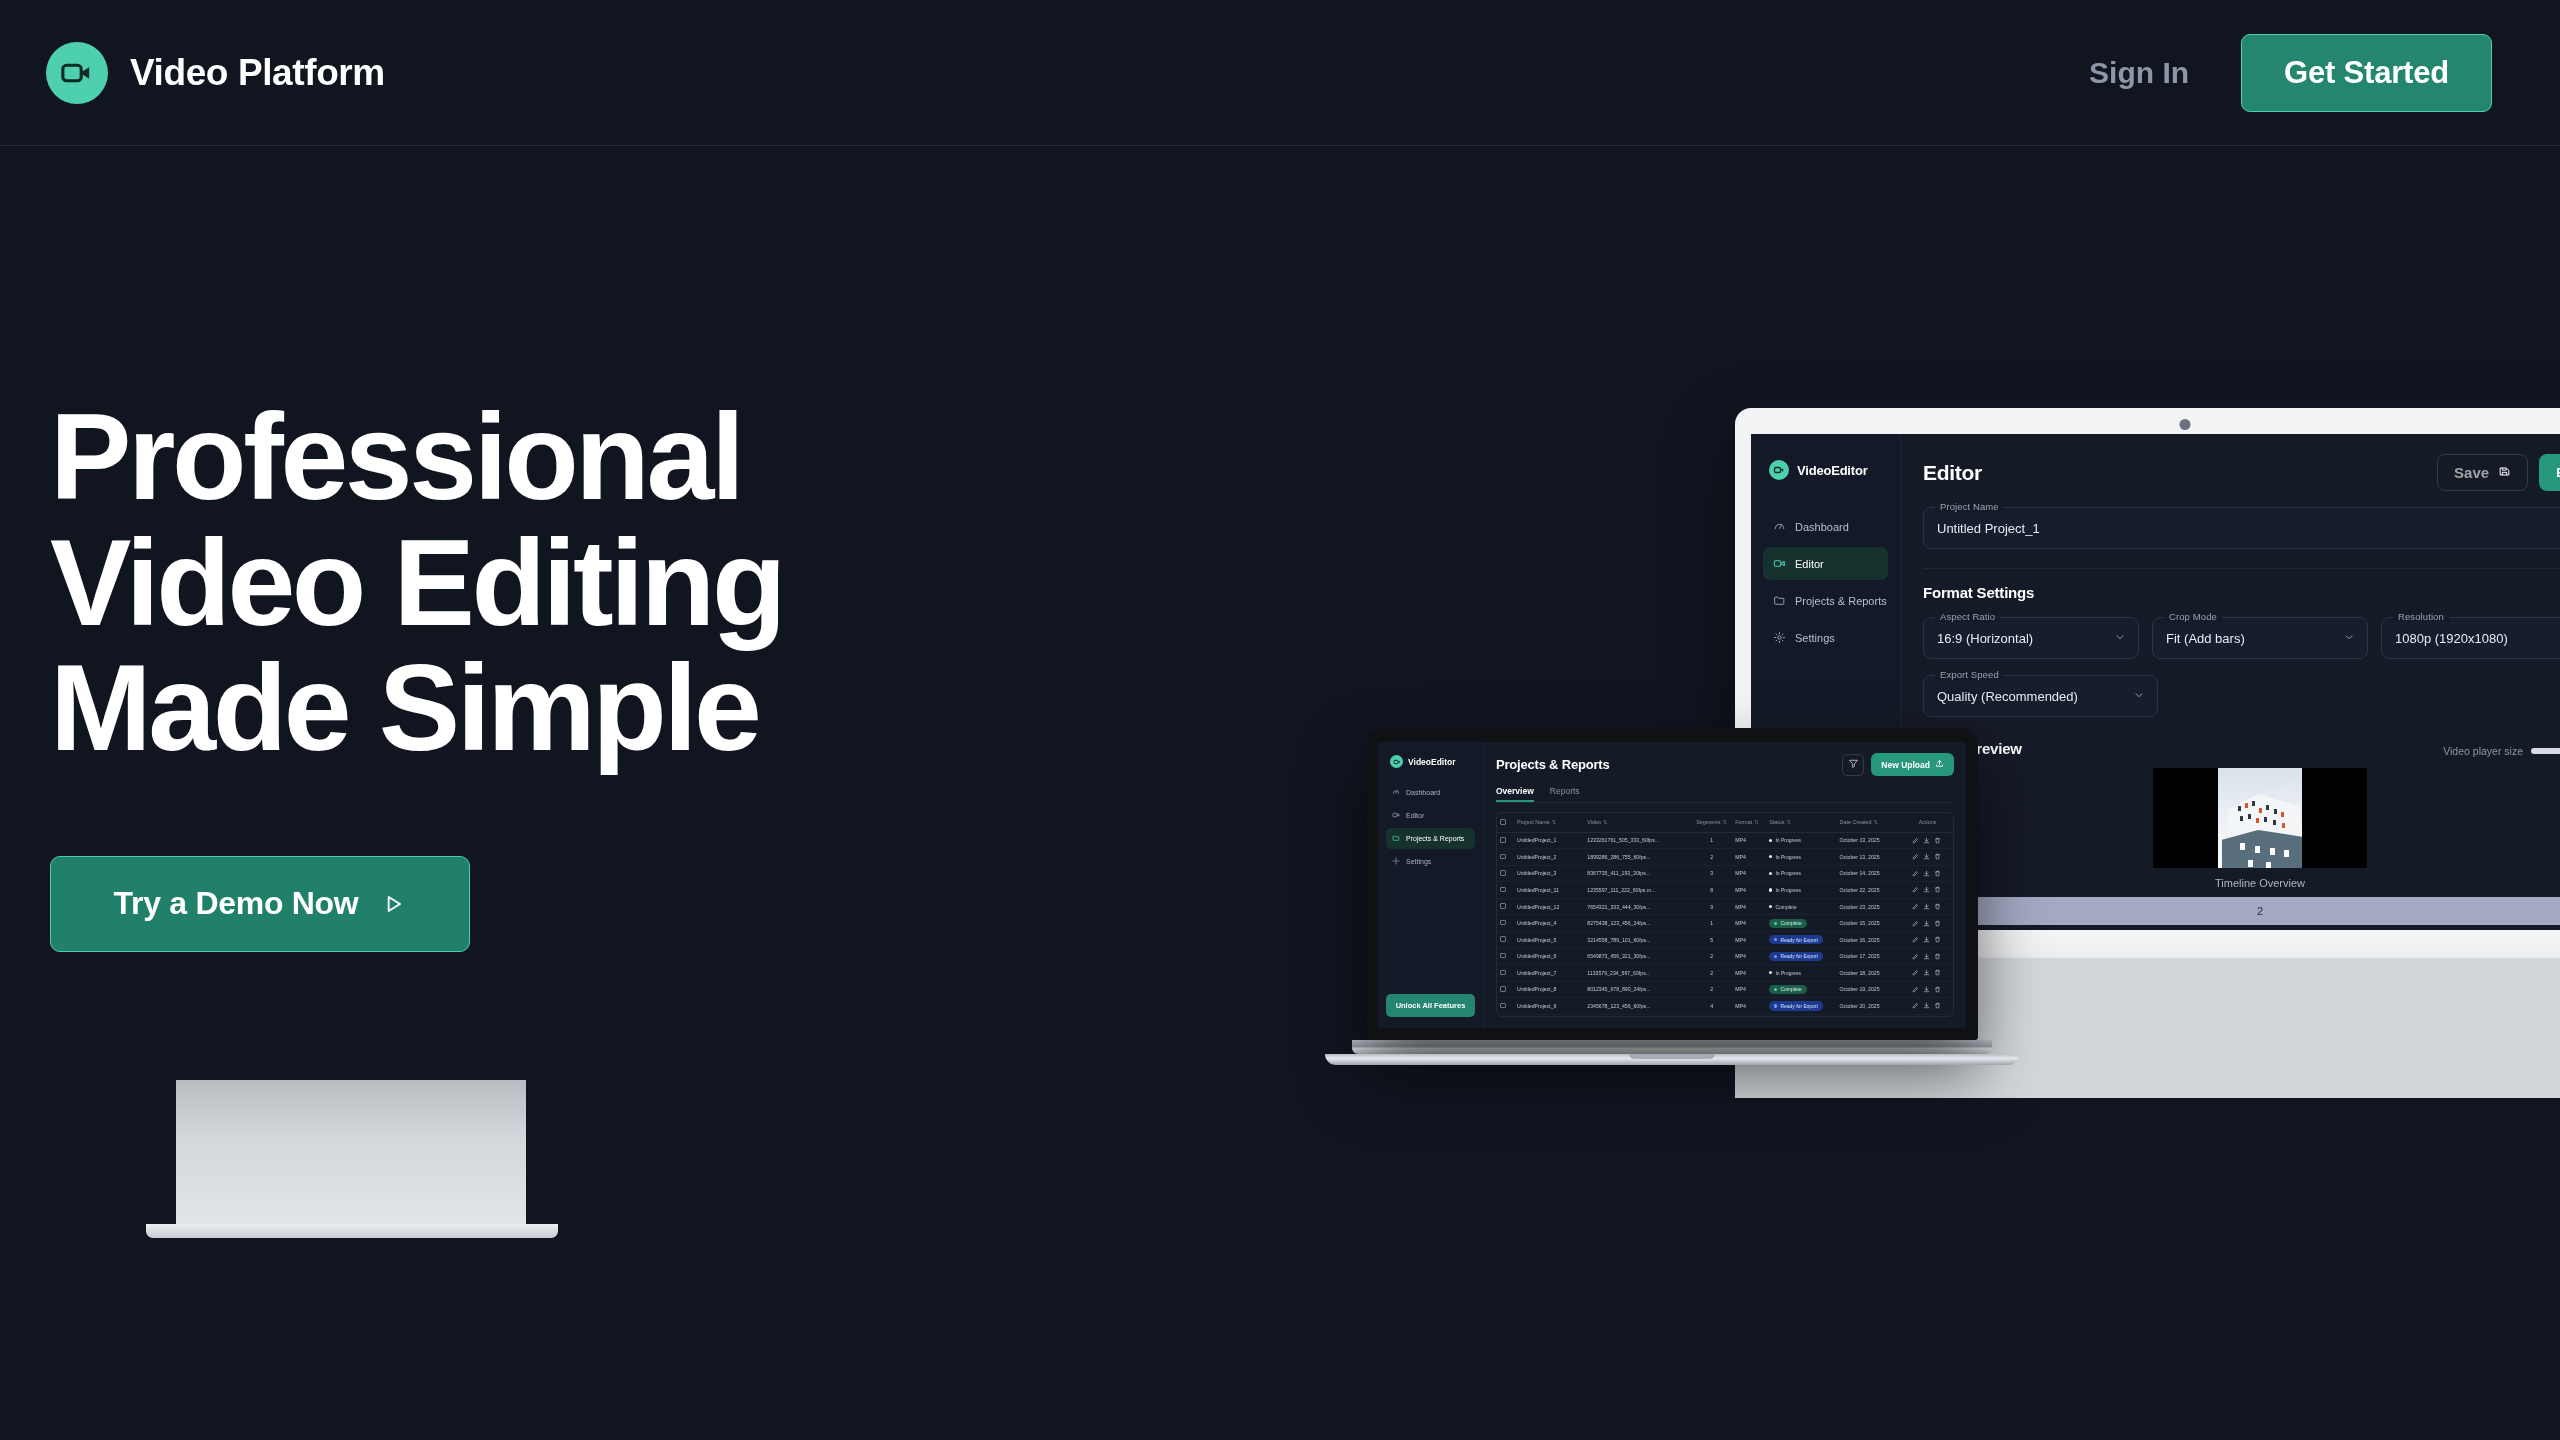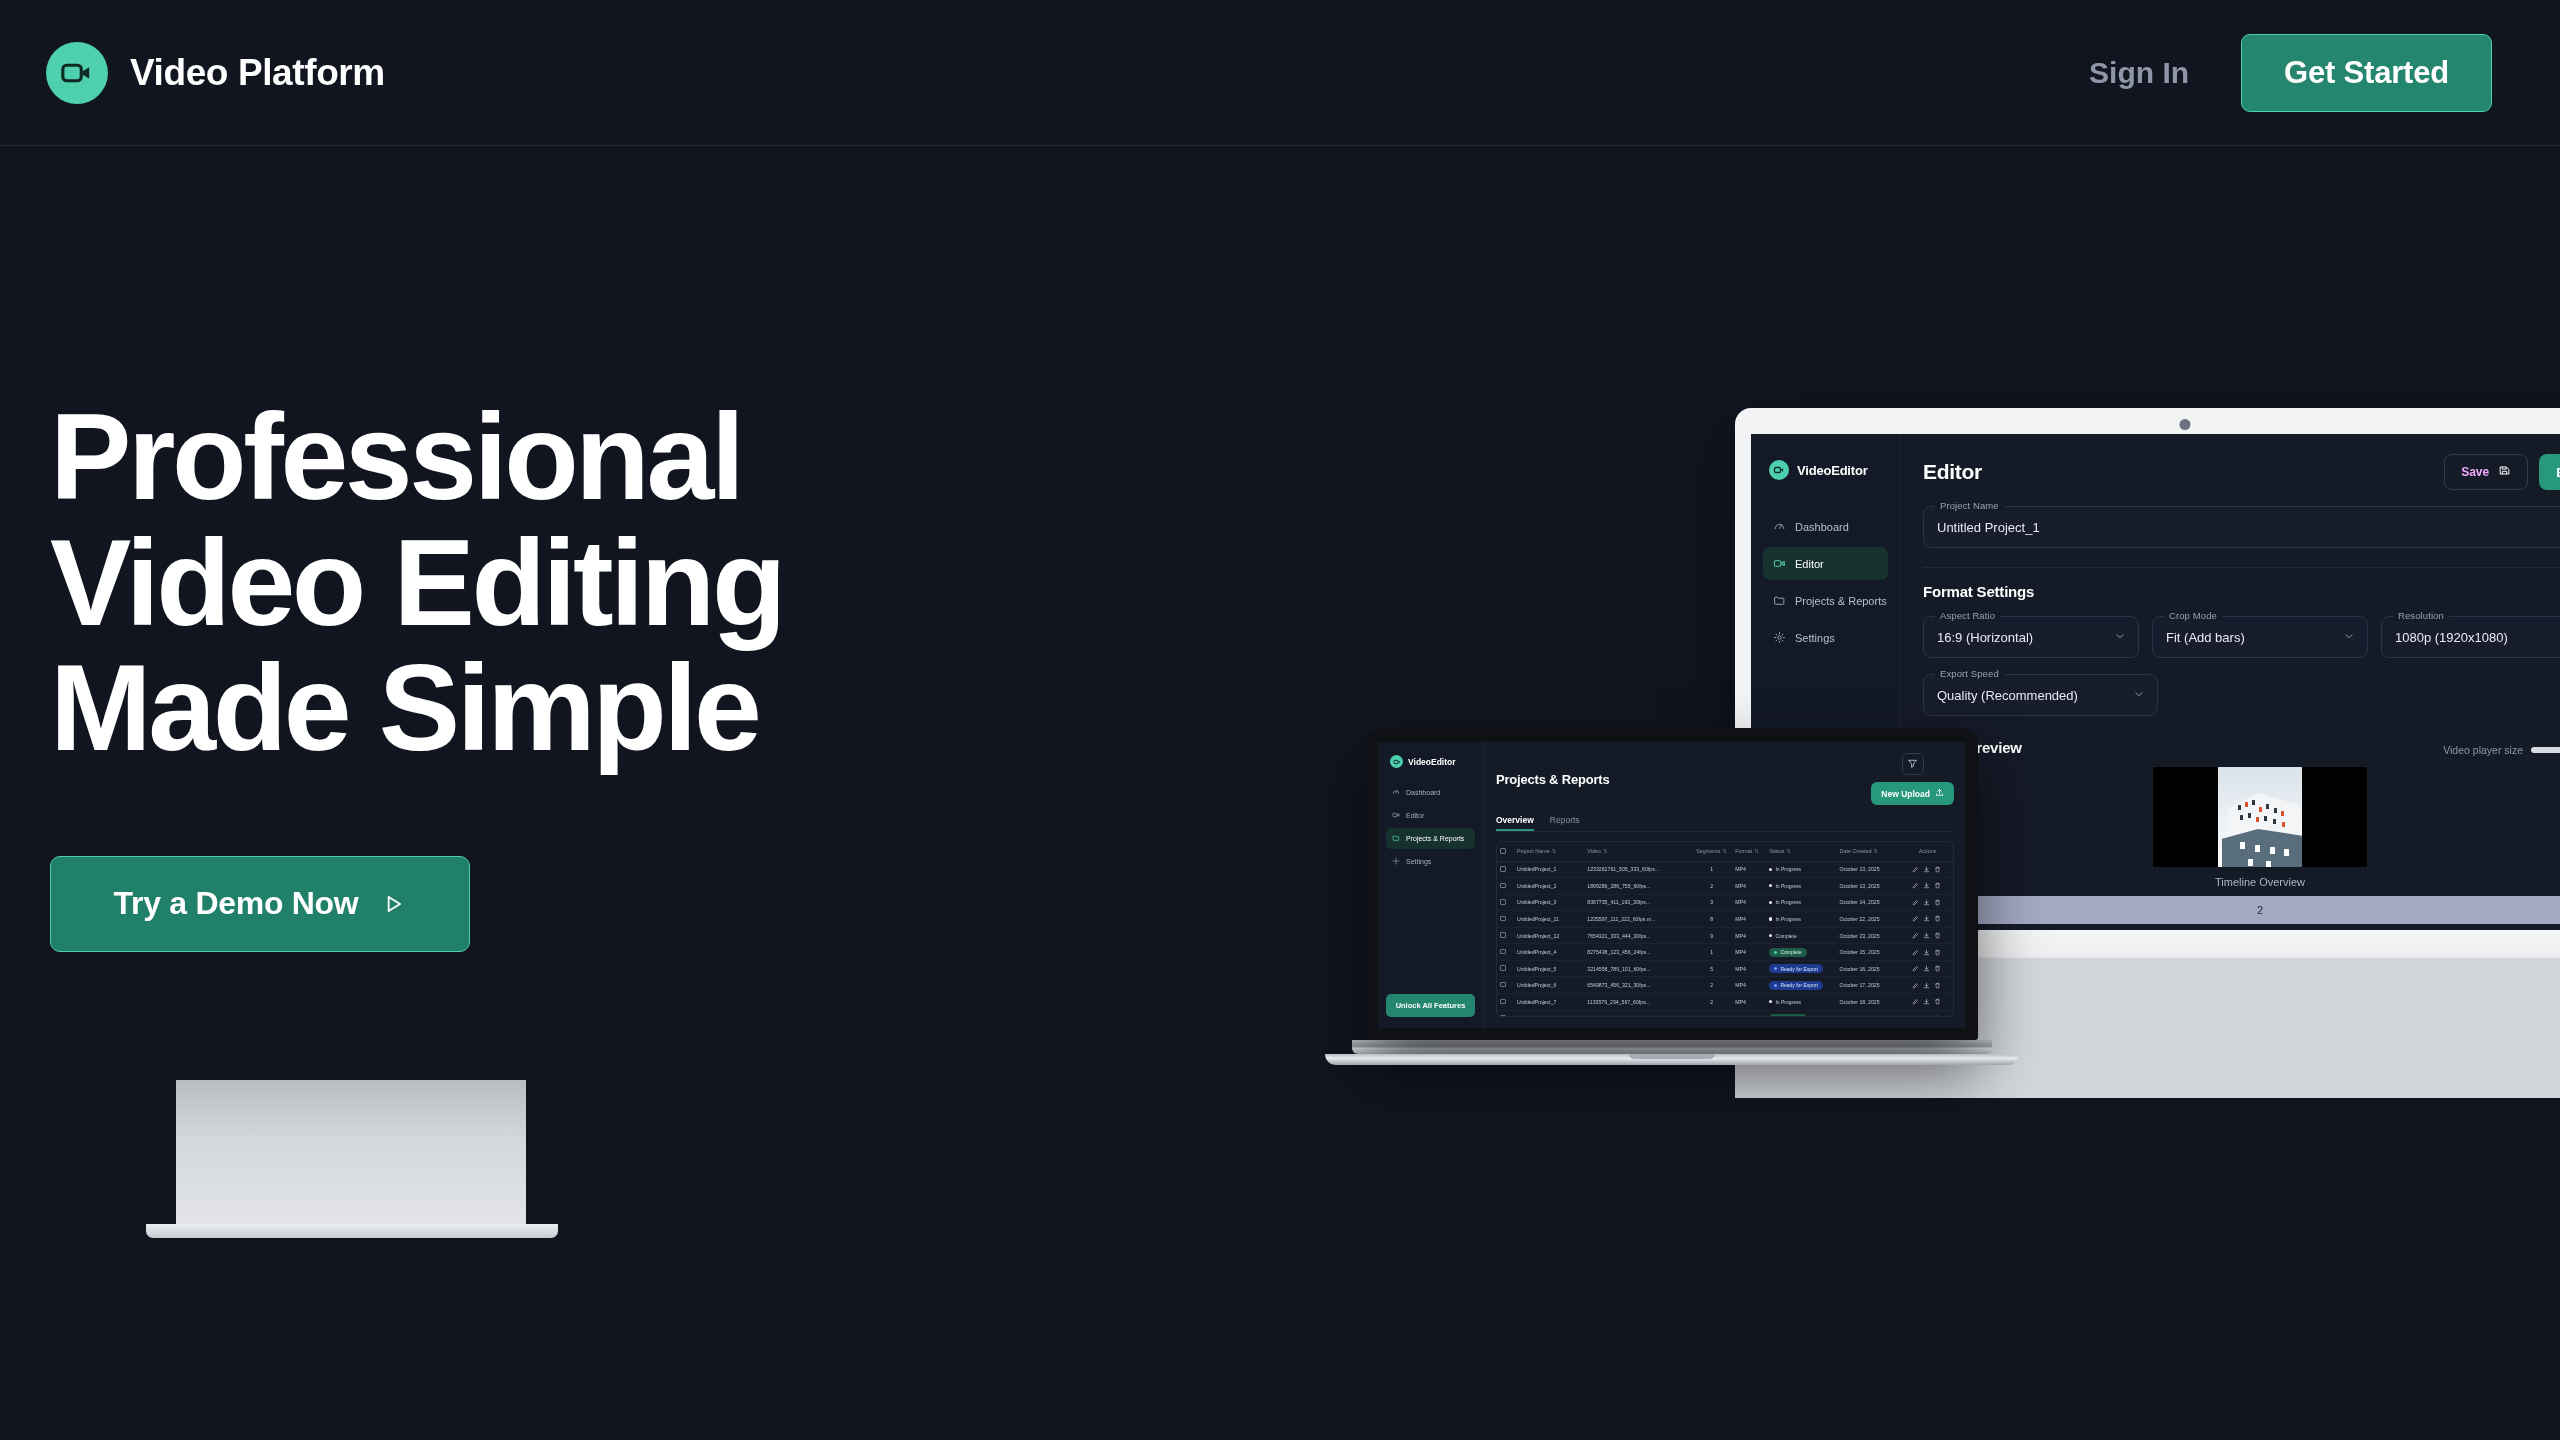--- a/index.html
+++ b/index.html
@@ -146,22 +146,22 @@
   .ed-nav-item.active .ed-ico svg { stroke: #4ecfae; }
   .ed-ico { display:flex; flex:none; }
   .ed-ico svg { stroke: #9aa2b4; }
 
   .ed-main { flex: 1 1 auto; padding: 20px 22px; position: relative; min-width:0; }
   .ed-topbar { display:flex; align-items:center; }
   .ed-h1 { color:#fff; font-size:21px; font-weight:700; letter-spacing:-.3px; }
   .ed-top-actions { margin-left:auto; display:flex; gap:11px; }
   .ed-btn-save {
     display:flex; align-items:center; gap:9px;
-    border:1px solid #333a4d; color:#f0abfc; background:transparent;
-    font-size:12px; font-weight:700; padding:9px 16px; border-radius:8px;
+    border:1px solid #333a4d; color:#a3a3a3; background:transparent;
+    font-size:15px; font-weight:700; padding:9px 16px; border-radius:8px;
     font-family:inherit; cursor:pointer; white-space:nowrap;
   }
   .ed-btn-export {
     display:flex; align-items:center; gap:8px;
     border:none; color:#fff; background:#27987c;
     font-size:13px; font-weight:700; padding:10px 17px; border-radius:8px;
     font-family:inherit; cursor:pointer; white-space:nowrap;
   }
 
   .fieldset {
@@ -265,21 +265,21 @@
   .lp-nav-item svg { stroke:#9aa2b4; flex:none; }
   .btn-unlock {
     margin-top:auto; background:#25866f; color:#fff; border:none;
     font-size:7.5px; font-weight:700; padding:7px 6px; border-radius:5px;
     font-family:inherit; cursor:pointer; white-space:nowrap;
   }
 
   .lp-main { flex:1 1 auto; padding:11px 12px; min-width:0; display:flex; flex-direction:column; }
   .lp-top { display:flex; align-items:center; }
   .lp-h1 { color:#fff; font-size:13px; font-weight:700; letter-spacing:-.2px; }
-  .lp-top-actions { margin-left:auto; display:flex; align-items:center; gap:7px;flex-direction:column; }
+  .lp-top-actions { margin-left:auto; display:flex; align-items:center; gap:7px; }
   .lp-filter {
     width:22px; height:22px; border:1px solid #333a4d; border-radius:5px;
     display:flex; align-items:center; justify-content:center; cursor:pointer;
     background:transparent;
   }
   .btn-newupload {
     display:flex; align-items:center; gap:5px; background:#27987c; border:none;
     color:#fff; font-size:8.5px; font-weight:700; padding:6px 10px; border-radius:6px;
     font-family:inherit; cursor:pointer; white-space:nowrap;
   }

